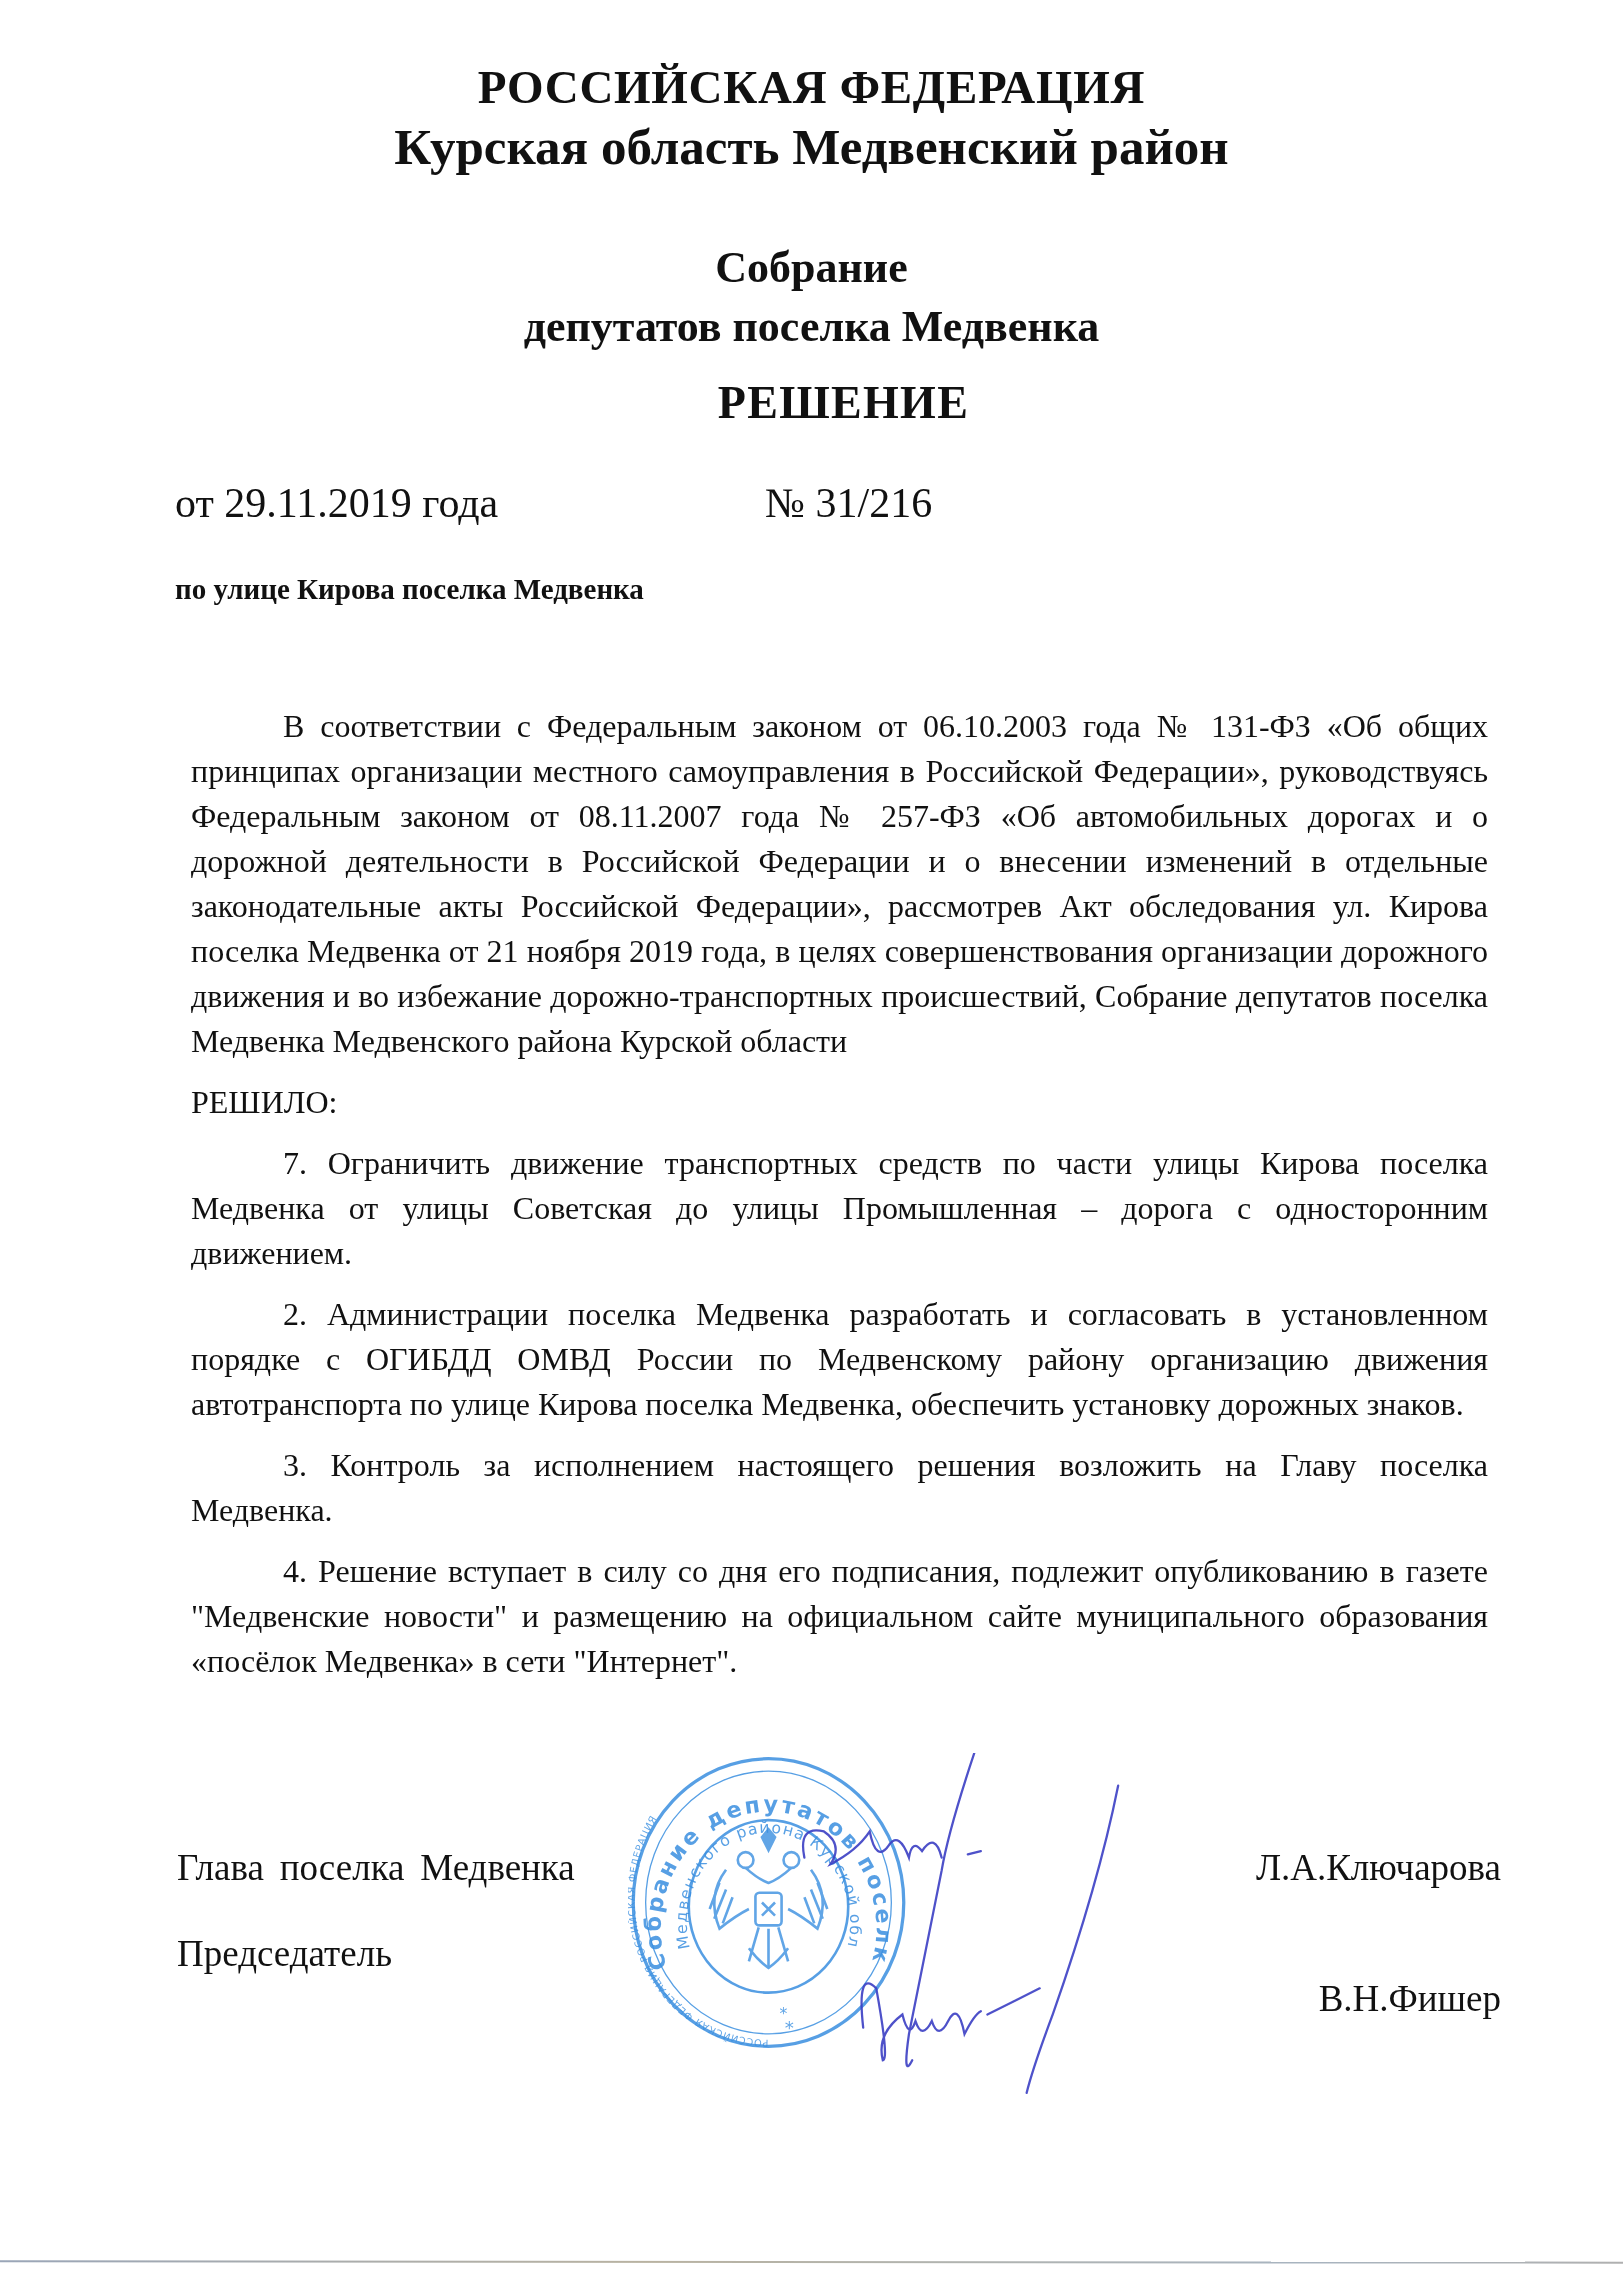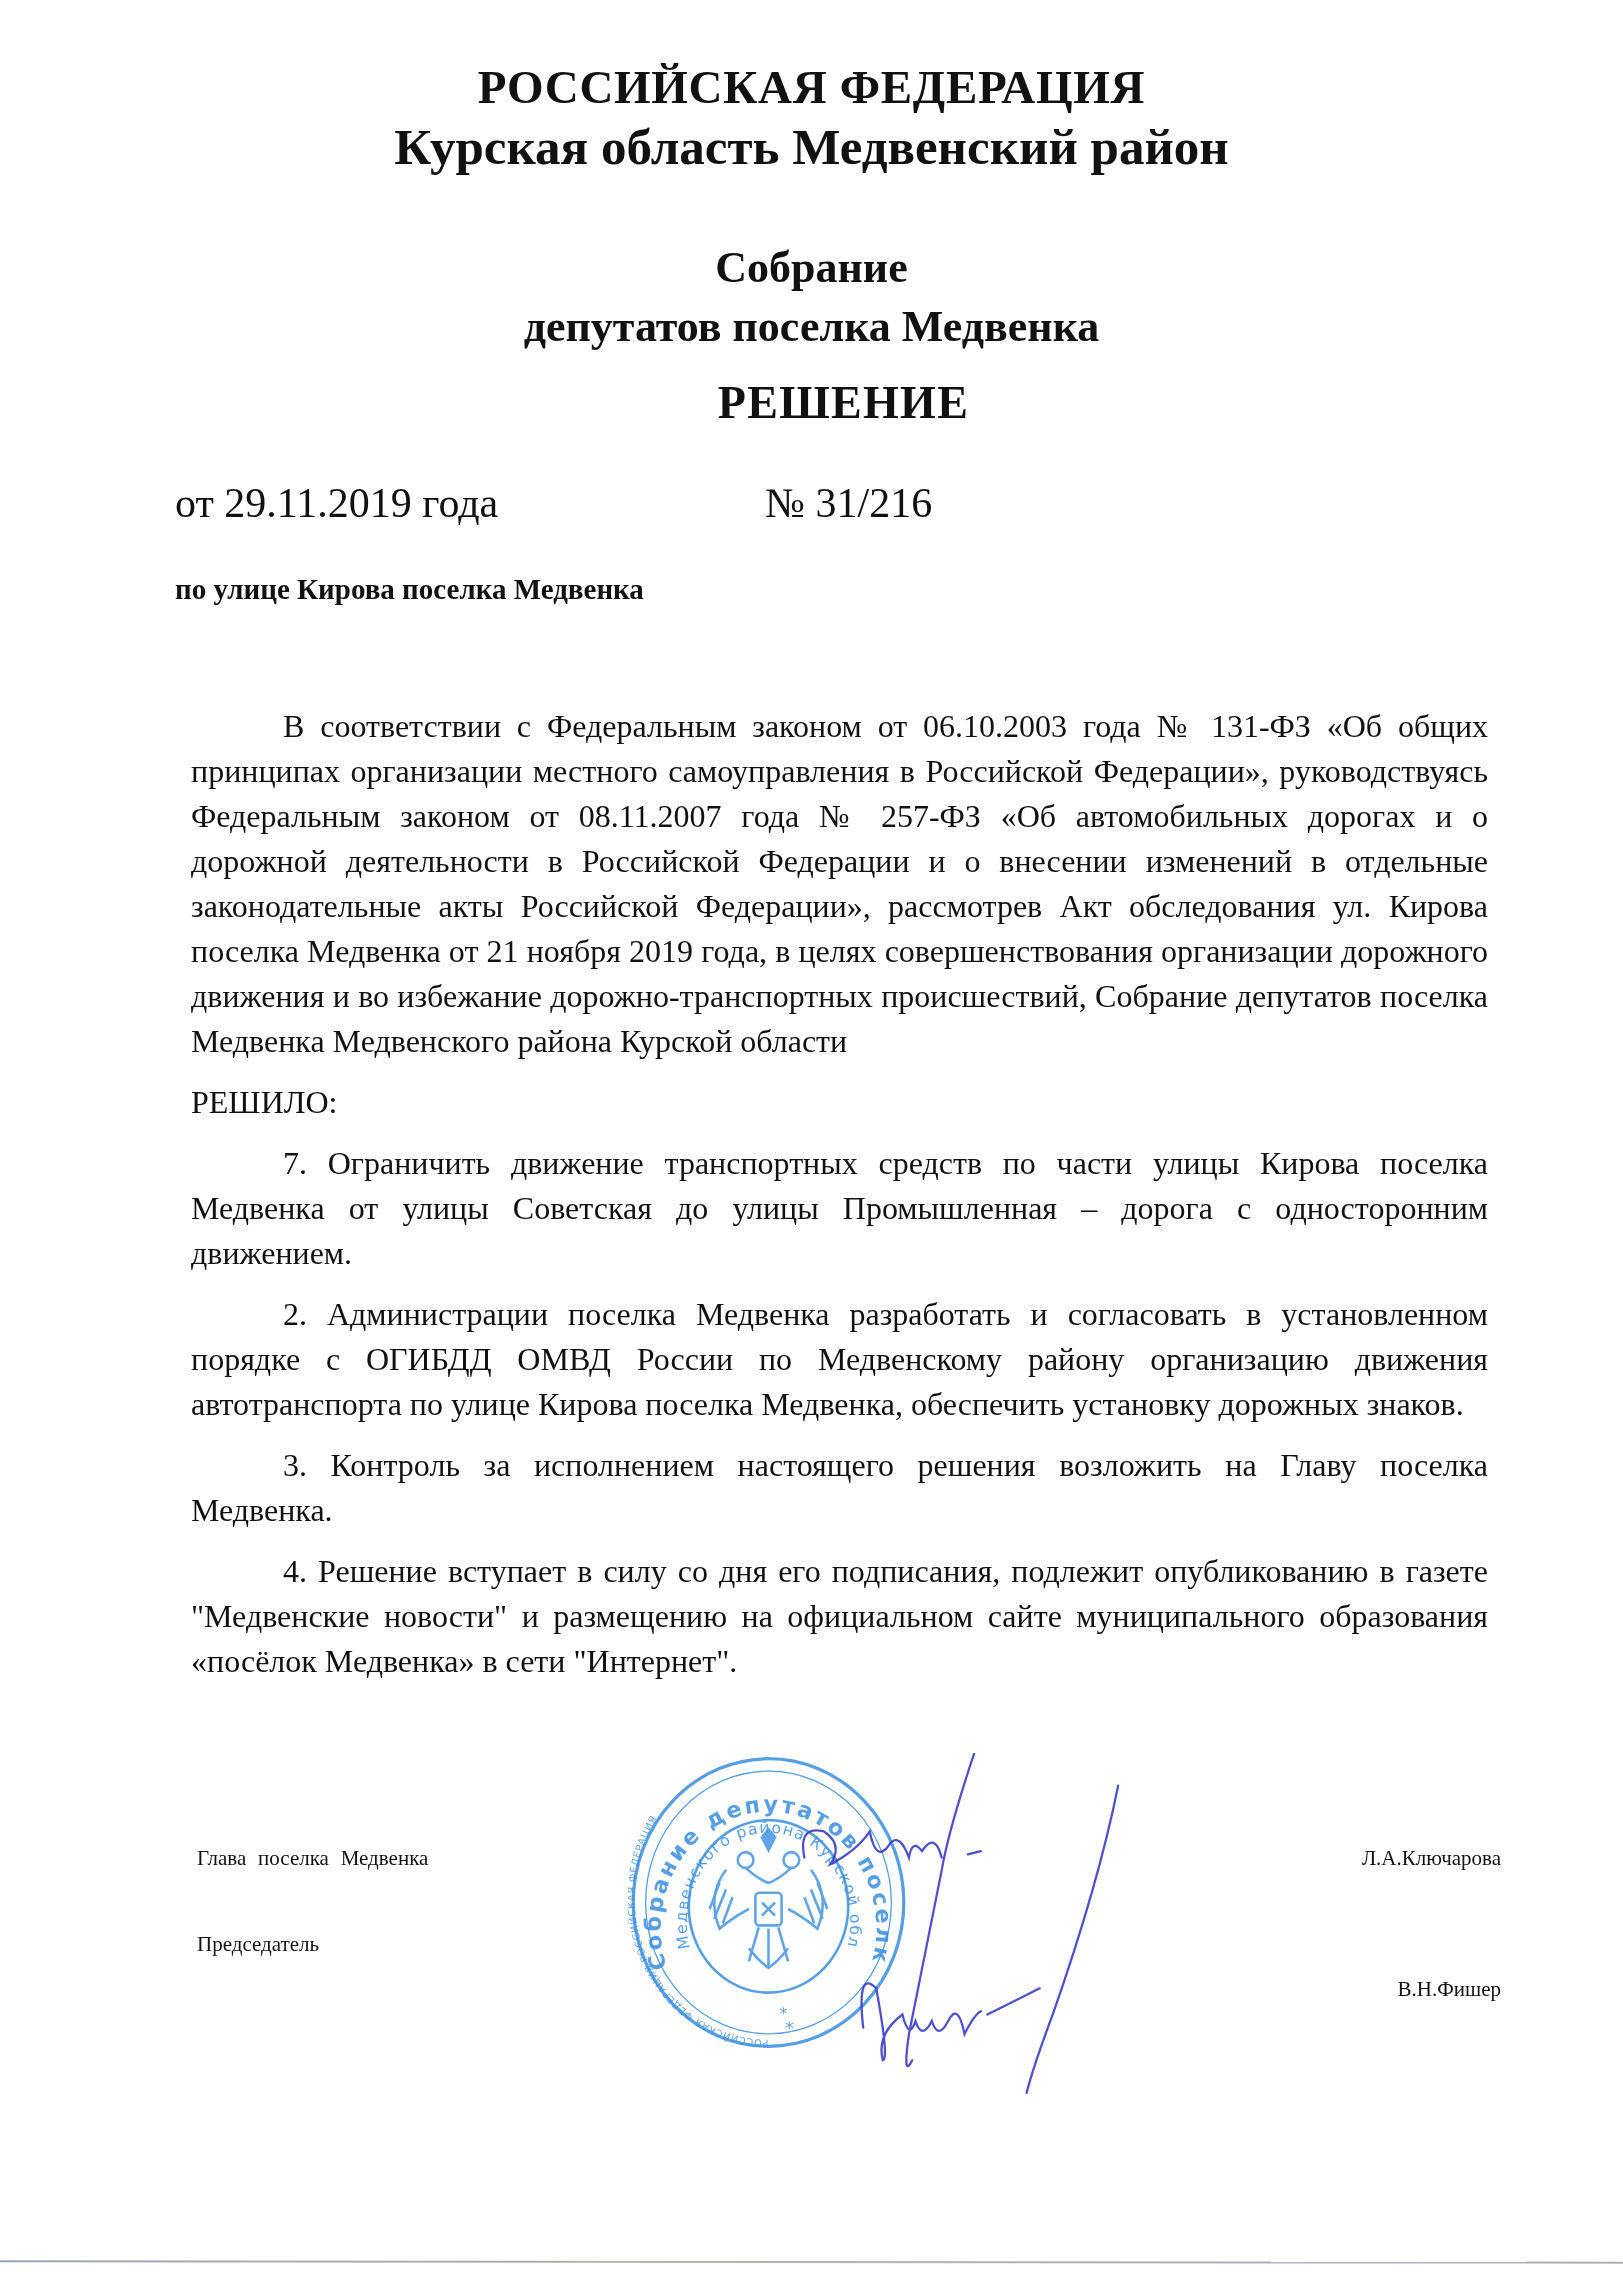--- a/index.html
+++ b/index.html
@@ -18,21 +18,21 @@
     .meta-date { left: 175px; }
     .meta-num  { left: 765px; }
 
     .subject { position: absolute; left: 175px; top: 568px; font-size: 29px; font-weight: bold; line-height: 42px; }
     .subject div { white-space: nowrap; }
 
     .body { position: absolute; left: 175px; top: 688px; width: 1329px; font-size: 32px; line-height: 45px; text-align: justify; }
     .body p { margin: 16px; text-indent: 0; }
     .body p.ind { text-indent: 92px; }
 
-    .sig { position: absolute; font-size: 21px; white-space: nowrap; margin-left: 20px; }
+    .sig { position: absolute; font-size: 37px; white-space: nowrap; }
     .sig-role1 { left: 177px; top: 1846px; word-spacing: 6.5px; }
     .sig-name1 { right: 122px; top: 1846px; }
     .sig-role2a { left: 177px; top: 1932px; }
     .sig-role2b { left: 177px; top: 1977px; }
     .sig-name2 { right: 122px; top: 1977px; }
 
     .stamp { position: absolute; left: 628px; top: 1752px; width: 281px; height: 301px; }
     .sign1 { position: absolute; left: 778px; top: 1753px; width: 458px; height: 353px; }
 
     .scan-edge { position: absolute; left: 0; top: 2261px; width: 1623px; height: 2px;

